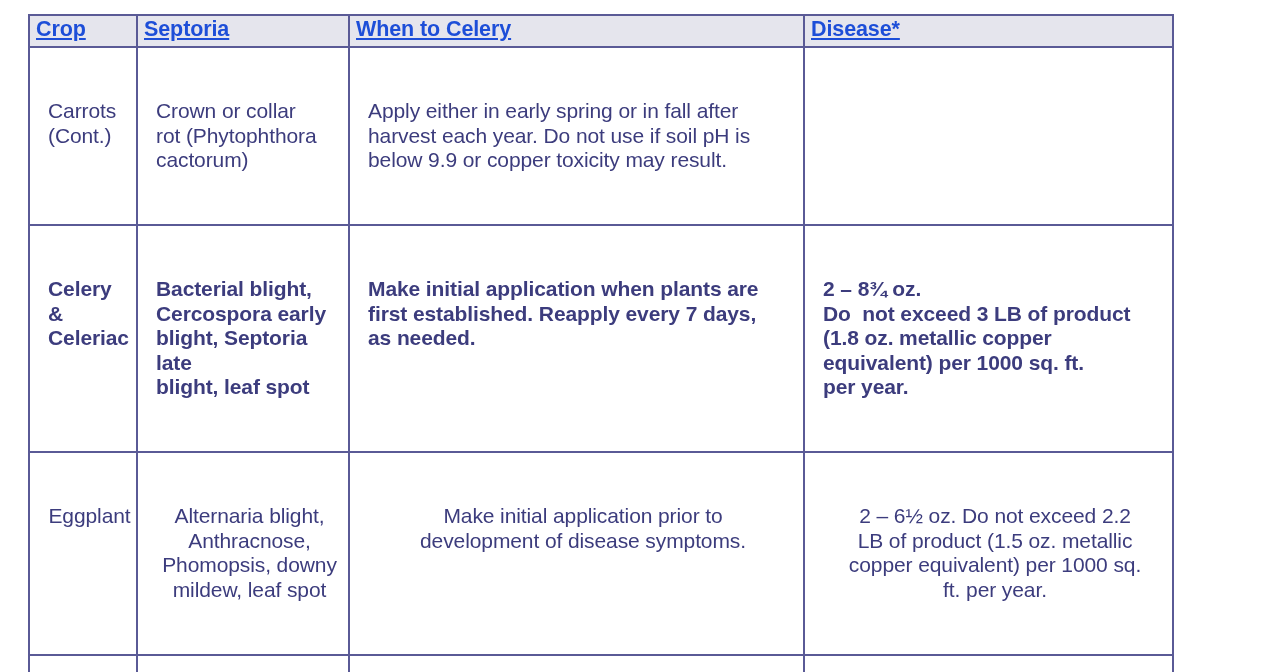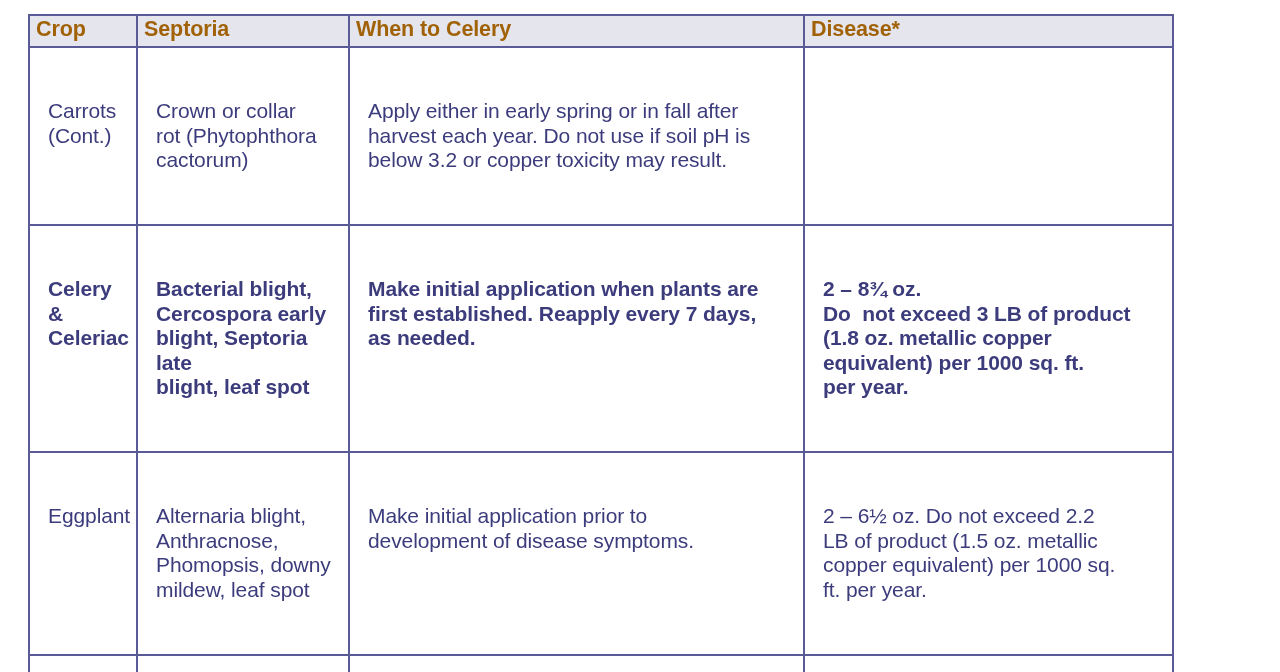--- a/index.html
+++ b/index.html
@@ -50,27 +50,28 @@
   }
 
   #pesticide-table thead th {
     background: #e5e5ed;
     font-weight: bold;
     font-size: 21.5px;
     text-align: left;
     padding-top: 1px;
     padding-bottom: 1px;
     height: 28px;
-    color: #a16207;
+    color: #1d4ed8;
+    text-decoration: underline;
   }
 
   
   tr.row-carrots td   { height: 96px; }
   tr.row-celery td    { height: 141px; font-weight: bold; }
-  tr.row-eggplant td  { height: 142px; }
+  tr.row-eggplant td  { height: 142px; text-align: center; }
   tr.row-endive td    { height: 112px; }
 
   .cell-text { display: block; margin-left: 12px; }
   .empty-cell { display: block; min-height: 1px; }
 </style>
 </head>
 <body>
 
 <div id="page">
 
@@ -99,21 +100,21 @@
 (Cont.)</span>
         </td>
         <td>
           <span class="cell-text">Crown or collar
 rot (Phytophthora
 cactorum)</span>
         </td>
         <td>
           <span class="cell-text">Apply either in early spring or in fall after
 harvest each year. Do not use if soil pH is
-below 3.2 or copper toxicity may result.</span>
+below 9.9 or copper toxicity may result.</span>
         </td>
         <td>
           <span class="empty-cell"></span>
         </td>
       </tr>
 
       <tr class="row-celery">
         <td>
           <span class="cell-text">Celery &amp;
 Celeriac</span>

